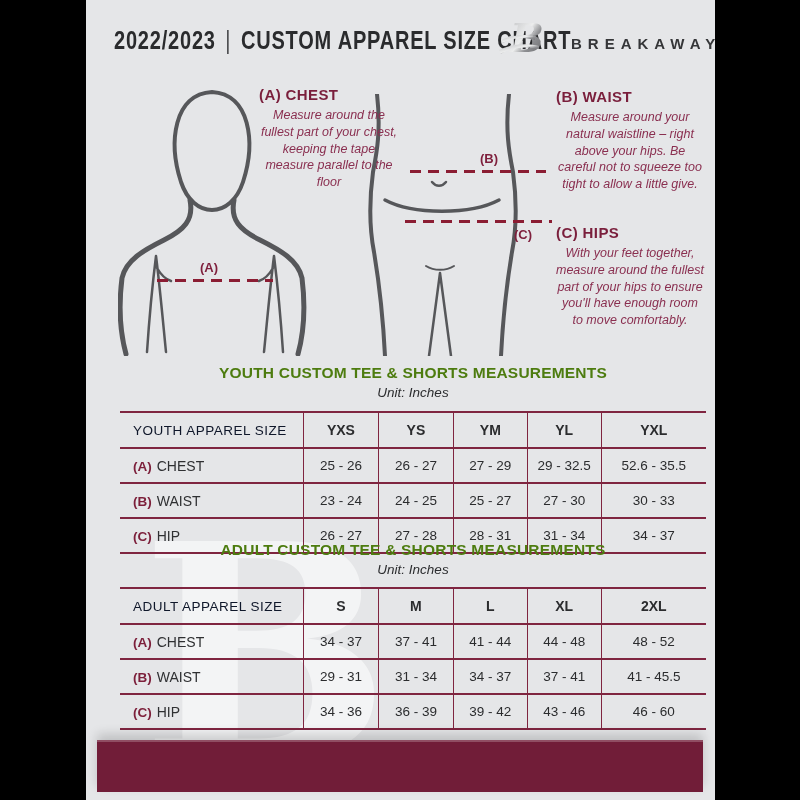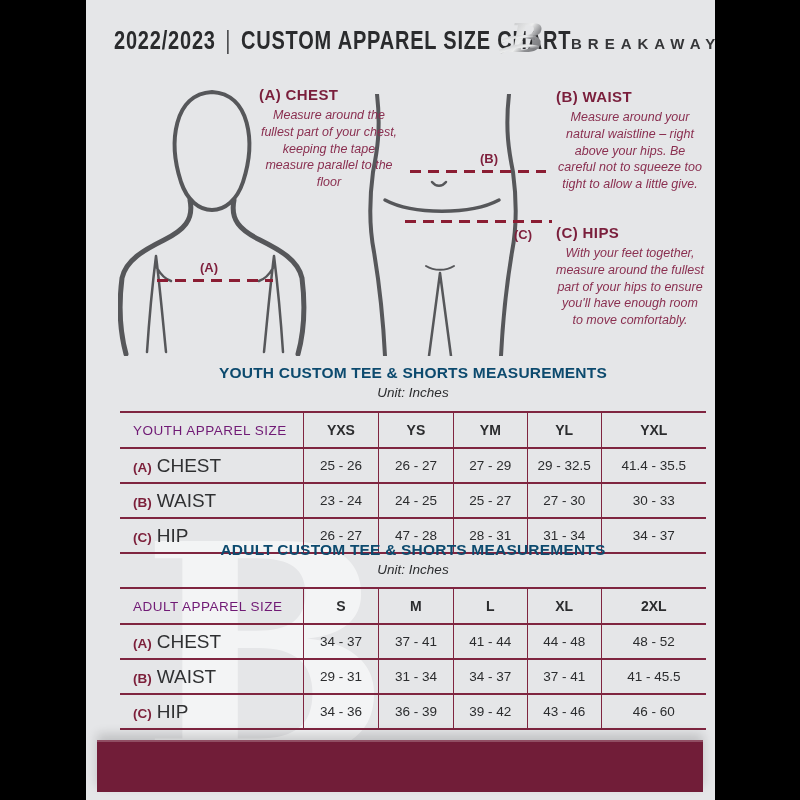--- a/index.html
+++ b/index.html
@@ -52,36 +52,36 @@
   .instr-heading { font-size:15px; font-weight:bold; letter-spacing:0.4px; color:#7a1f3c; }
   .instr-body   { font-size:12.5px; font-style:italic; line-height:1.34; color:#8a2f50;text-align:center; }
   .instr-a-h { left:173px; top:86px;  }
   .instr-a-b { left:173px; top:107px; width:140px; }
   .instr-b-h { left:470px; top:88px;  }
   .instr-b-b { left:470px; top:109px; width:148px; }
   .instr-c-h { left:470px; top:224px; }
   .instr-c-b { left:470px; top:245px; width:148px; }
 
   
-  .tbl-title { left:34px; width:586px; text-align:center; font-size:15.5px; font-weight:bold; color:#0c4a6e; letter-spacing:0.2px; }
+  .tbl-title { left:34px; width:586px; text-align:center; font-size:15.5px; font-weight:bold; color:#4d7c0f; letter-spacing:0.2px; }
   .tbl-unit  { left:34px; width:586px; text-align:center; font-size:13.5px; font-style:italic; color:#2c2d2f; }
   .youth-title { top:364px; } .youth-unit { top:385px; }
   .adult-title { top:541px; } .adult-unit { top:562px; }
 
   table.size-table { border-collapse:collapse; width:586px; left:34px; table-layout:fixed; }
   .youth-table { top:411px; } .adult-table { top:587px; }
   .size-table { border-top:2px solid #7f2540; }
   .size-table tr { border-bottom:2px solid #7f2540; }
   .size-table td { border-left:1.5px solid #7f2540; height:33px; text-align:center; vertical-align:middle;
                    font-size:13.5px; color:#2b2c2e; padding:0; }
   .size-table td:first-child { border-left:none; text-align:left; padding-left:13px; }
   .size-table tr.hdr td { height:34px; font-weight:bold; font-size:14px; }
-  .size-table tr.hdr td:first-child { font-weight:normal; font-size:13.5px; letter-spacing:0.5px; color:#701a75; }
+  .size-table tr.hdr td:first-child { font-weight:normal; font-size:13.5px; letter-spacing:0.5px; color:#0f172a; }
   .row-marker { font-weight:bold; color:#7c1f3a; margin-right:5px; }
-  .row-label  { color:#2f3032; font-size:19px; }
+  .row-label  { color:#2f3032; font-size:14px; }
 
   
   .footer-bar {
     left:11px; top:740px; width:606px; height:50px;
     background:#711d38;
     border-top:2px solid rgba(255,255,255,0.22);
     box-shadow:0 -6px 10px rgba(0,0,0,0.16);
   }
 </style>
 </head>
@@ -162,34 +162,34 @@
       <td>YM</td>
       <td>YL</td>
       <td>YXL</td>
     </tr>
     <tr>
       <td><span class="row-marker">(A)</span><span class="row-label">CHEST</span></td>
       <td>25 - 26</td>
       <td>26 - 27</td>
       <td>27 - 29</td>
       <td>29 - 32.5</td>
-      <td>41.4 - 35.5</td>
+      <td>52.6 - 35.5</td>
     </tr>
     <tr>
       <td><span class="row-marker">(B)</span><span class="row-label">WAIST</span></td>
       <td>23 - 24</td>
       <td>24 - 25</td>
       <td>25 - 27</td>
       <td>27 - 30</td>
       <td>30 - 33</td>
     </tr>
     <tr>
       <td><span class="row-marker">(C)</span><span class="row-label">HIP</span></td>
       <td>26 - 27</td>
-      <td>47 - 28</td>
+      <td>27 - 28</td>
       <td>28 - 31</td>
       <td>31 - 34</td>
       <td>34 - 37</td>
     </tr>
   </tbody>
     </table>
 
   <div class="tbl-title adult-title">ADULT CUSTOM TEE &amp; SHORTS MEASUREMENTS</div>
   <div class="tbl-unit adult-unit">Unit: Inches</div>
   <table class="size-table adult-table">

